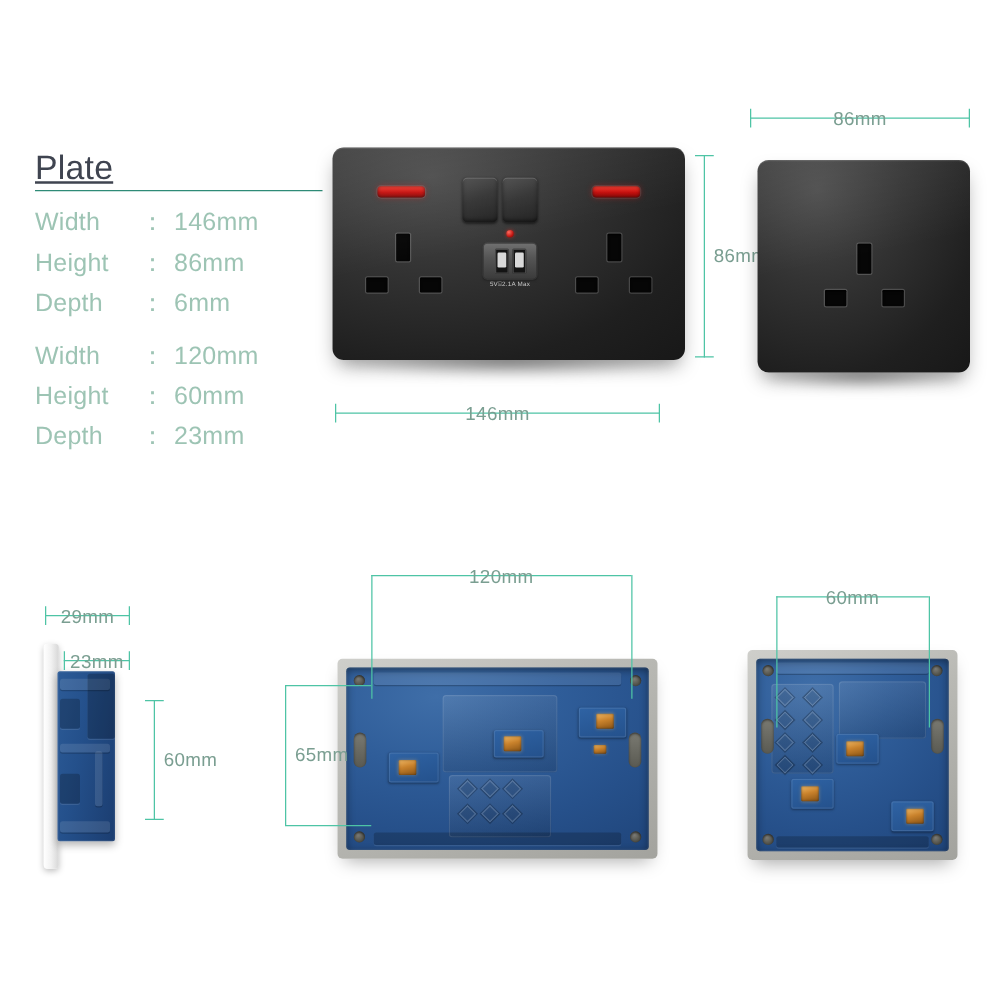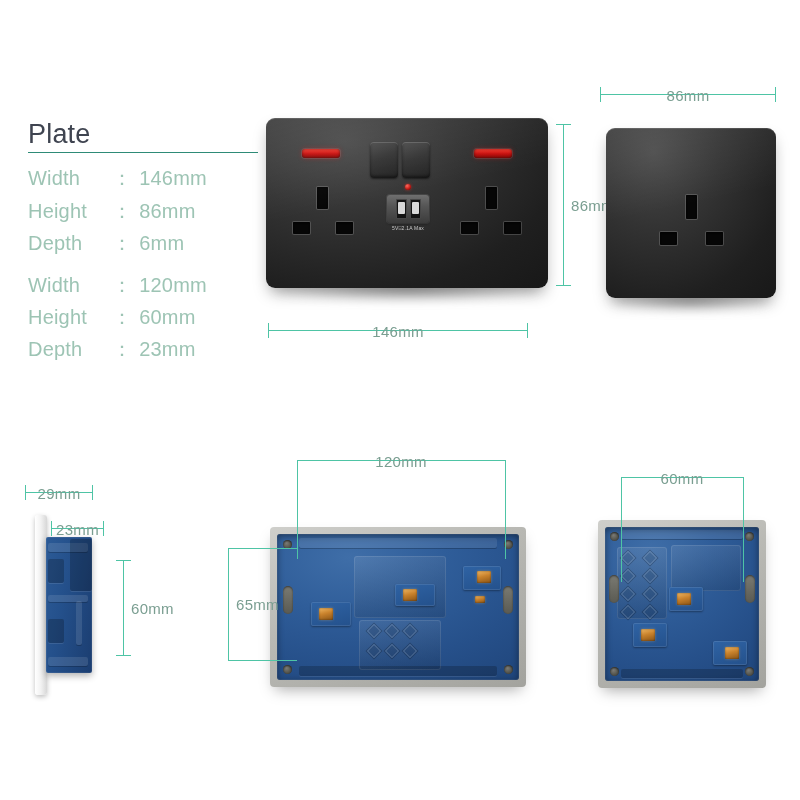--- a/index.html
+++ b/index.html
@@ -10,20 +10,21 @@
     overflow: hidden;
   }
   #stage { position: relative; width: 800px; height: 800px; background: #fff; }
 
   
   .spec-panel { position: absolute; left: 28px; top: 120px; width: 230px; }
   .spec-head {
     font-size: 27px; color: #3f4450; font-weight: 400;
     letter-spacing: .2px; line-height: 1.05; padding-bottom: 4px;
     border-bottom: 1.6px solid #2e8b77;
+    text-decoration: underline;
   }
   .spec-head.second { margin-top: 14px; }
   .spec-rows { padding-top: 9px; }
   .spec-row {
     display: flex; align-items: baseline;
     font-size: 20px; color: #9dc4b4; line-height: 1.62;
     letter-spacing: .2px;
   }
   .spec-row .lbl { min-width: 88px; }
   .spec-row .colon { margin: 0 7px 0 -4px; }
@@ -302,21 +303,21 @@
 
     <div class="side-det lt" style="left:18px; top:28px; width:40px; height:9px;"></div>
     <div class="side-det" style="left:18px; top:44px; width:16px; height:24px;"></div>
     <div class="side-det" style="left:18px; top:104px; width:16px; height:24px;"></div>
     <div class="side-det lt" style="left:18px; top:80px; width:40px; height:7px;"></div>
     <div class="side-det lt" style="left:18px; top:142px; width:40px; height:9px;"></div>
     <div class="side-det" style="left:40px; top:24px; width:22px; height:52px;"></div>
     <div class="side-det lt" style="left:46px; top:86px; width:6px; height:44px;"></div>
   </div>
 
-  <div class="dim-h" style="left:25px; top:492px; width:68px; height:16px;">
+  <div class="dim-h" style="left:36px; top:492px; width:68px; height:16px;">
     <div class="bar"></div>
     <div class="cap l"></div>
     <div class="cap r"></div>
     <div class="txt">29mm</div>
   </div>
 
   <div class="dim-h" style="left:51px; top:528px; width:53px; height:16px;">
     <div class="bar"></div>
     <div class="cap l"></div>
     <div class="cap r"></div>

